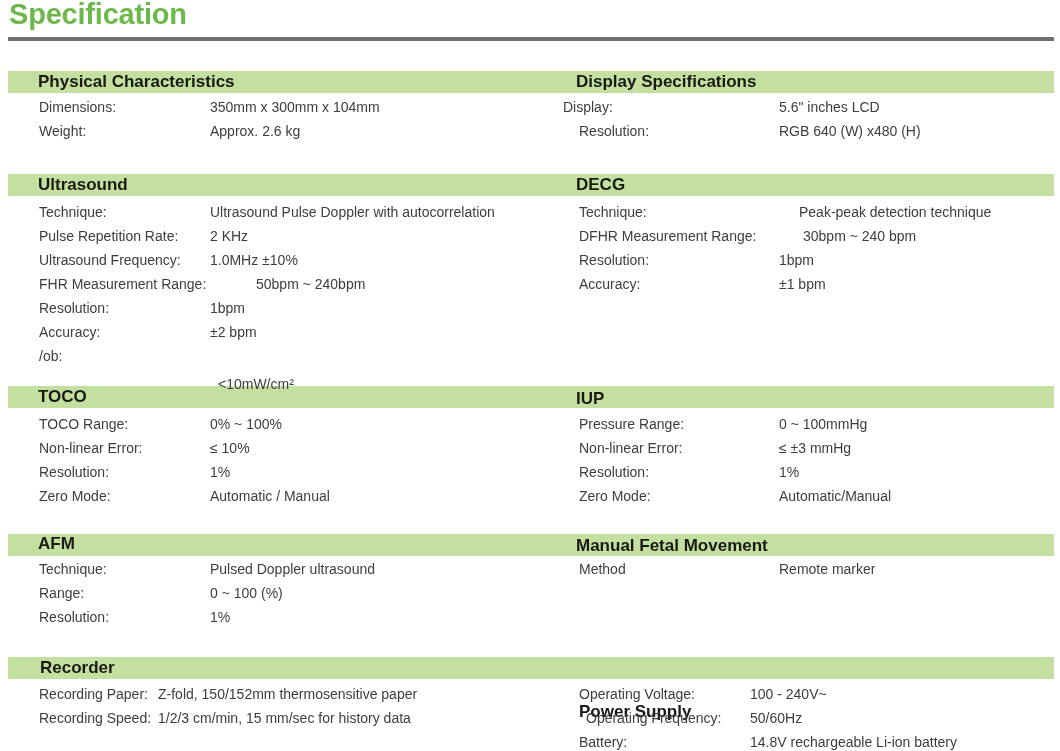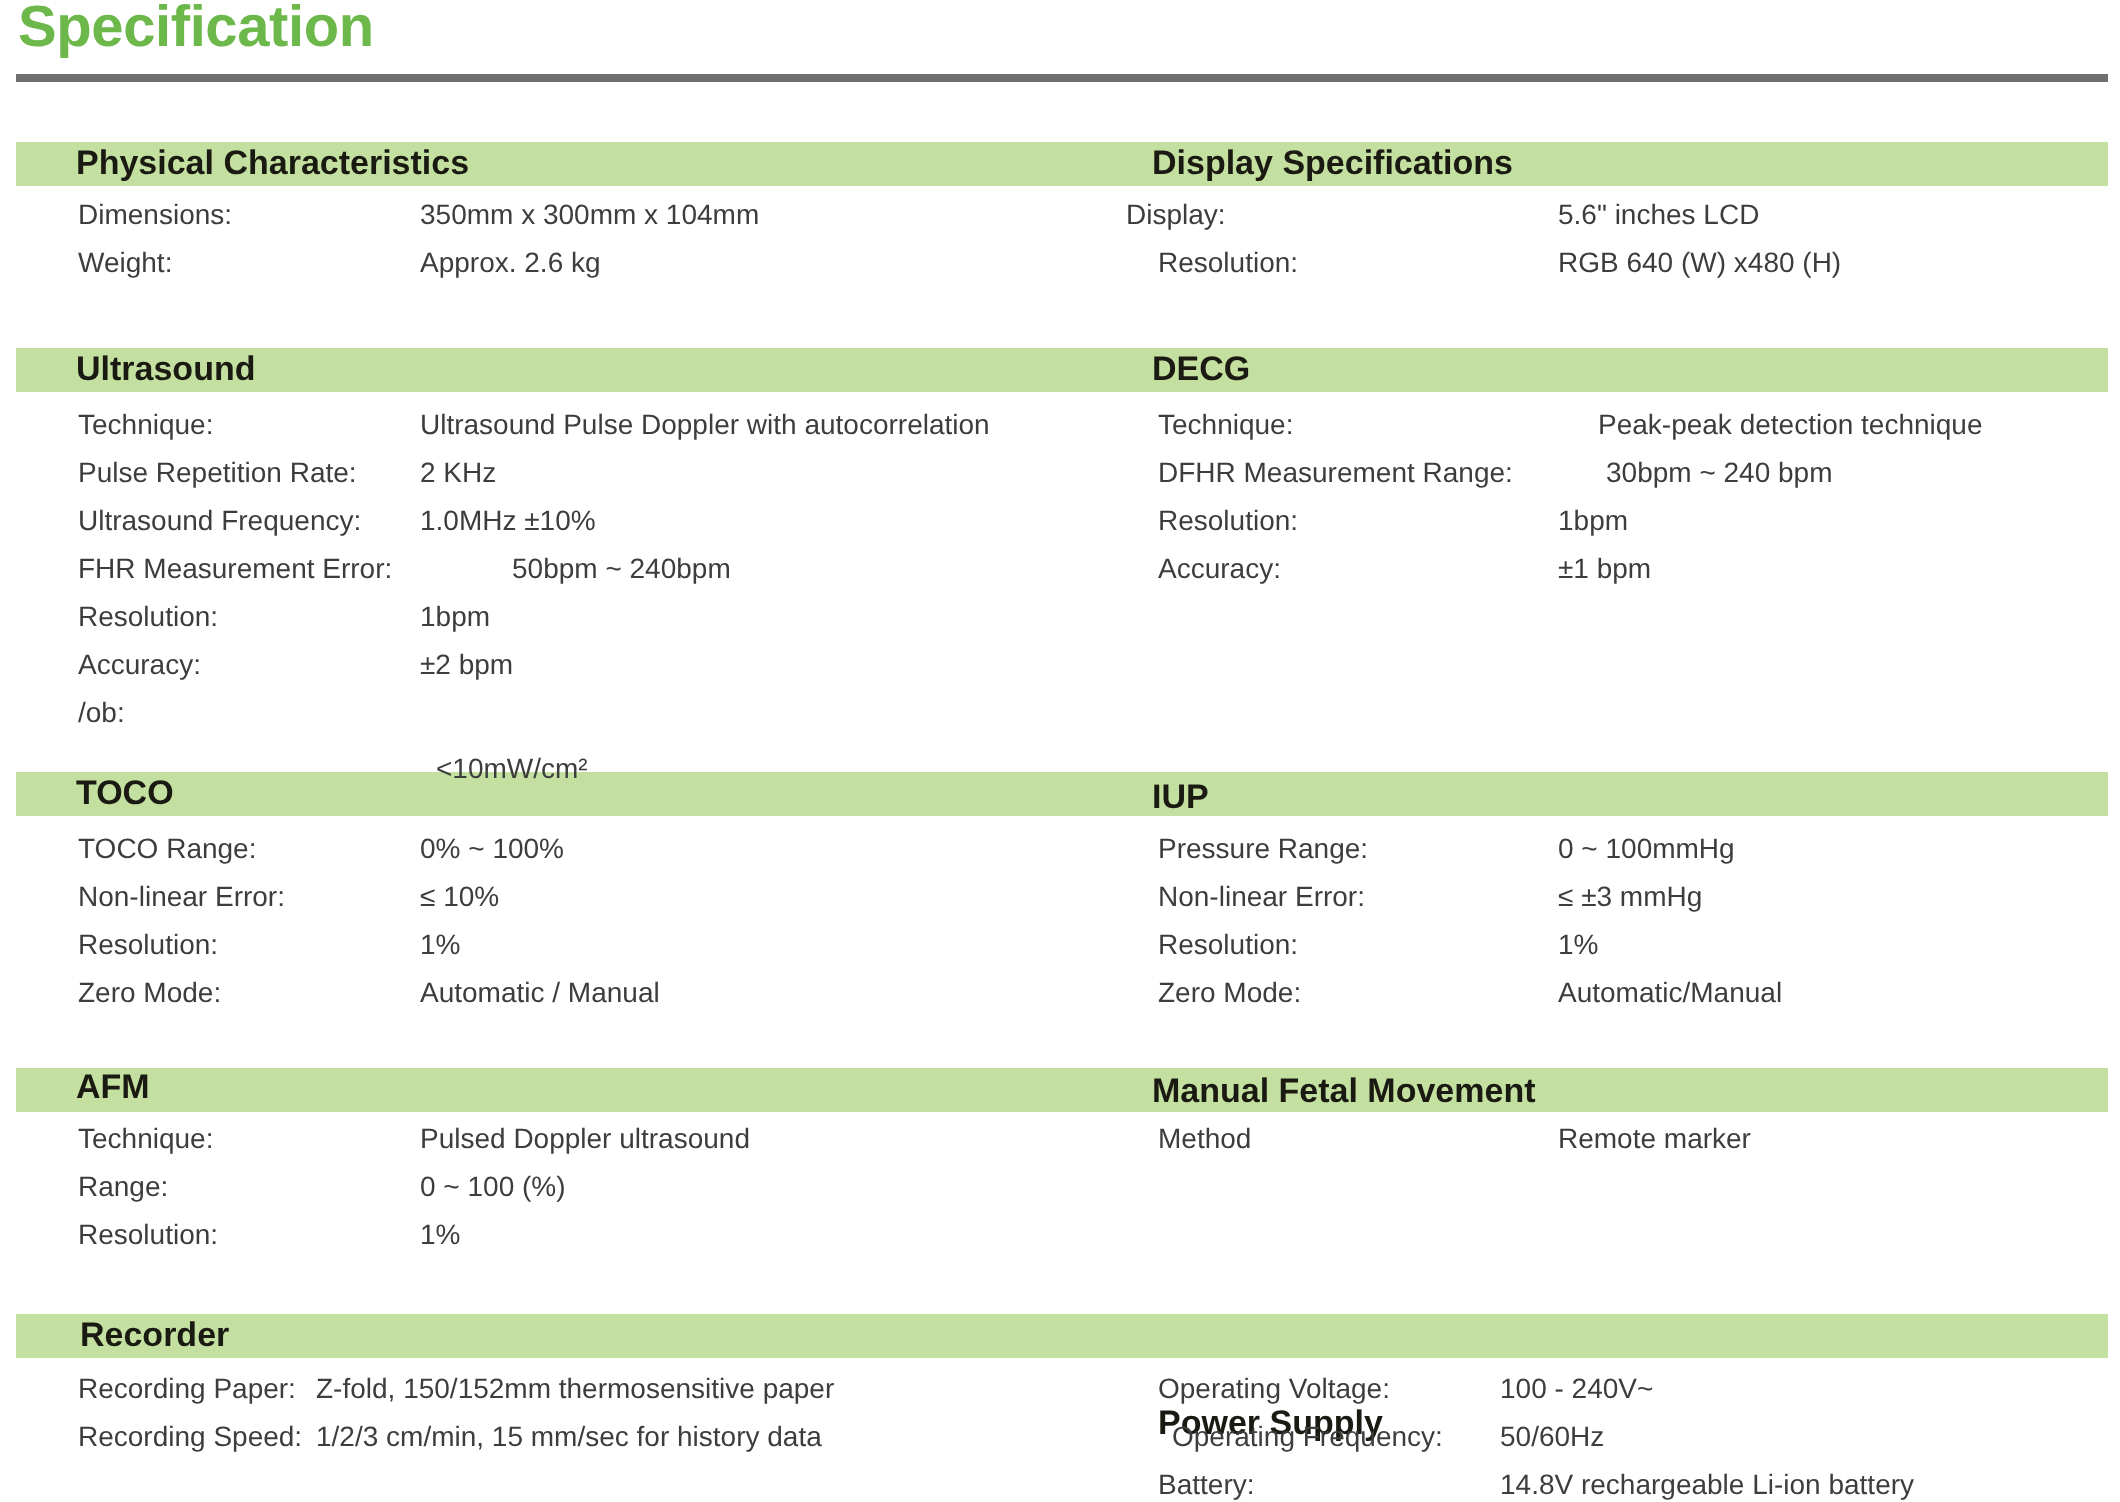--- a/index.html
+++ b/index.html
@@ -72,21 +72,21 @@
   </div>
   <div class="row" style="top:227px;left:0;">
     <span class="lbl" style="left:39px;">Pulse Repetition Rate:</span>
     <span class="val" style="left:210px;">2 KHz</span>
   </div>
   <div class="row" style="top:251px;left:0;">
     <span class="lbl" style="left:39px;">Ultrasound Frequency:</span>
     <span class="val" style="left:210px;">1.0MHz ±10%</span>
   </div>
   <div class="row" style="top:275px;left:0;">
-    <span class="lbl" style="left:39px;">FHR Measurement Error:</span>
+    <span class="lbl" style="left:39px;">FHR Measurement Range:</span>
     <span class="val" style="left:210px;margin-left:46px;">50bpm ~ 240bpm</span>
   </div>
   <div class="row" style="top:299px;left:0;">
     <span class="lbl" style="left:39px;">Resolution:</span>
     <span class="val" style="left:210px;">1bpm</span>
   </div>
   <div class="row" style="top:323px;left:0;">
     <span class="lbl" style="left:39px;">Accuracy:</span>
     <span class="val" style="left:210px;">±2 bpm</span>
   </div>

